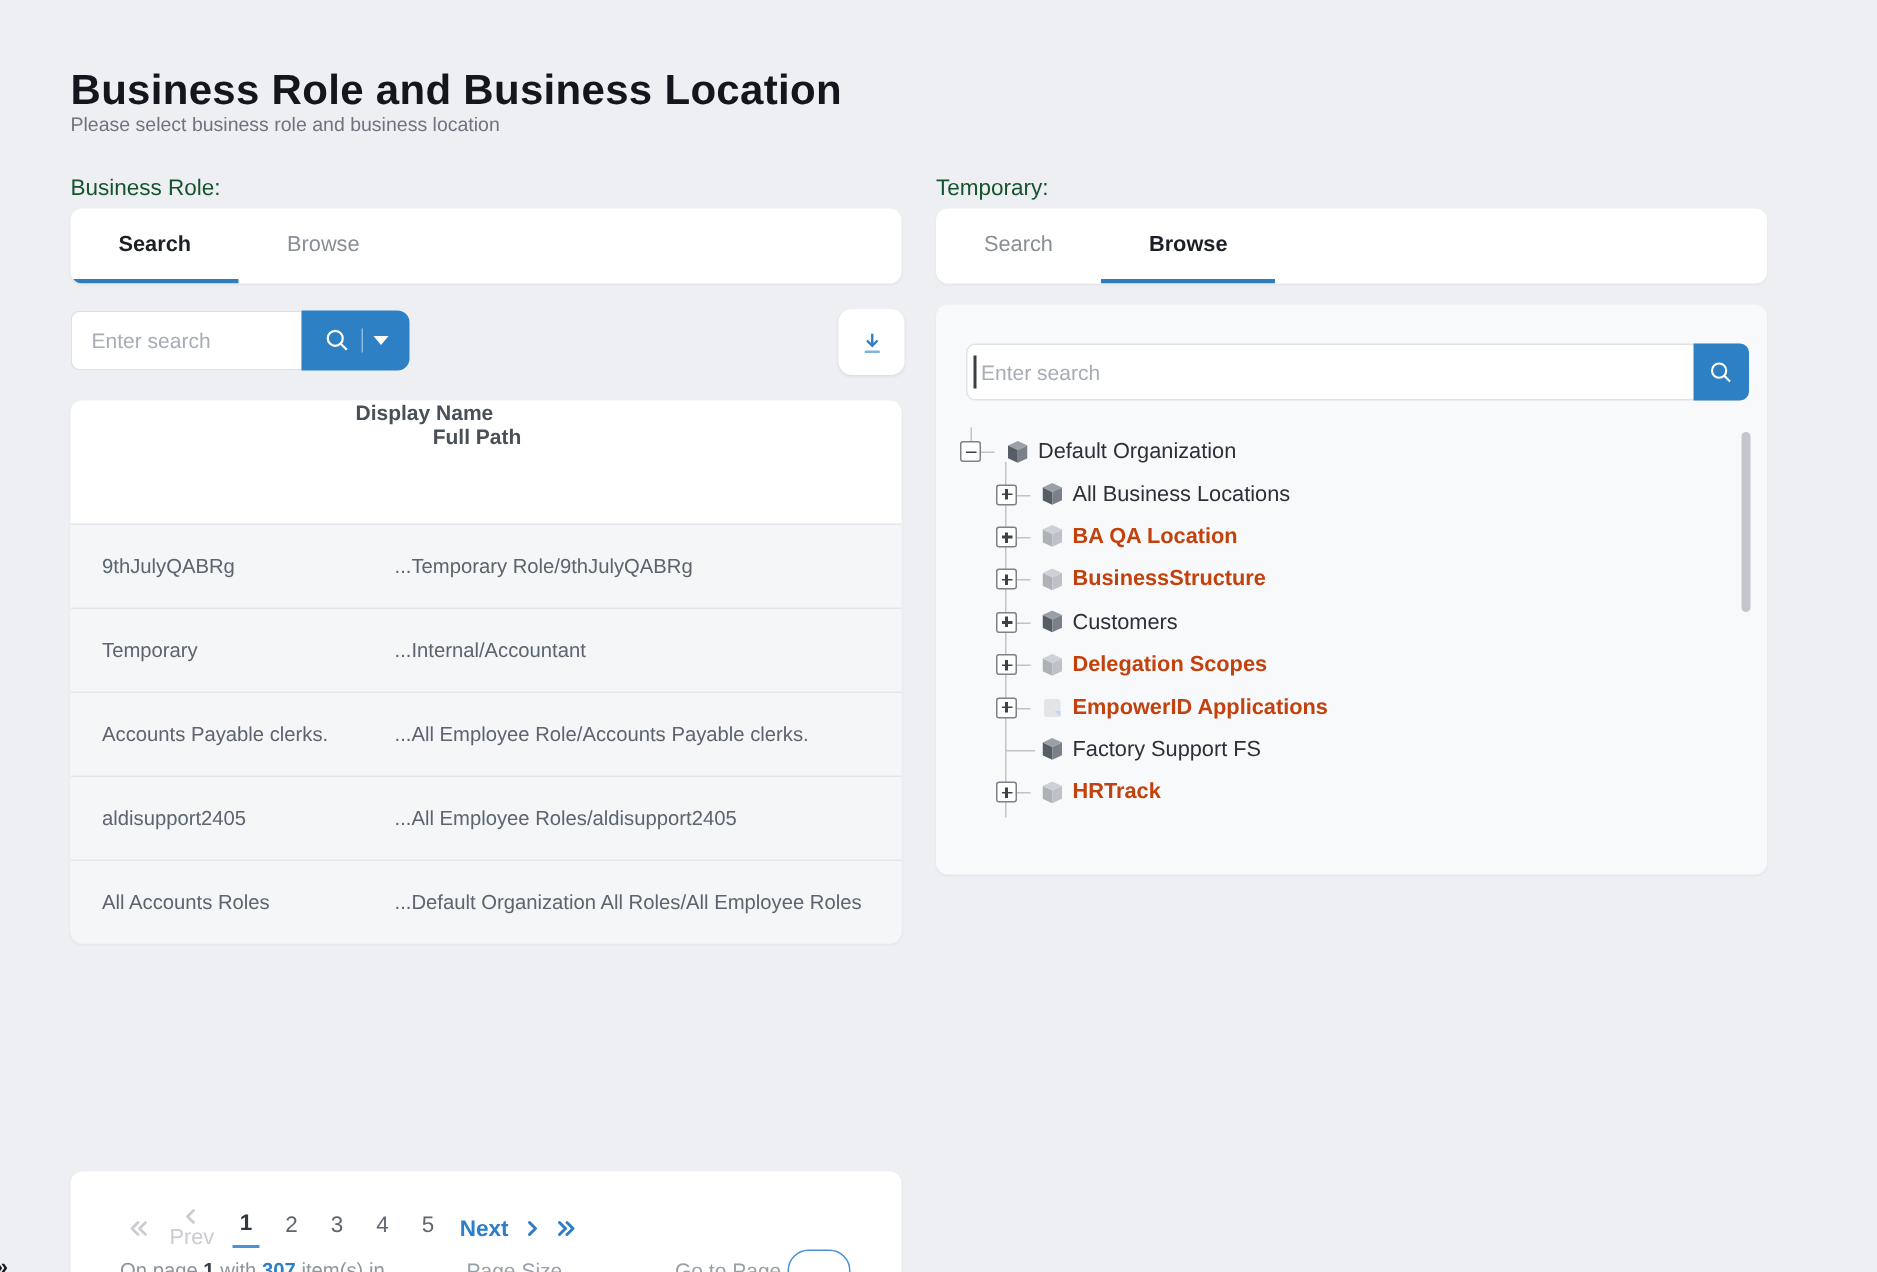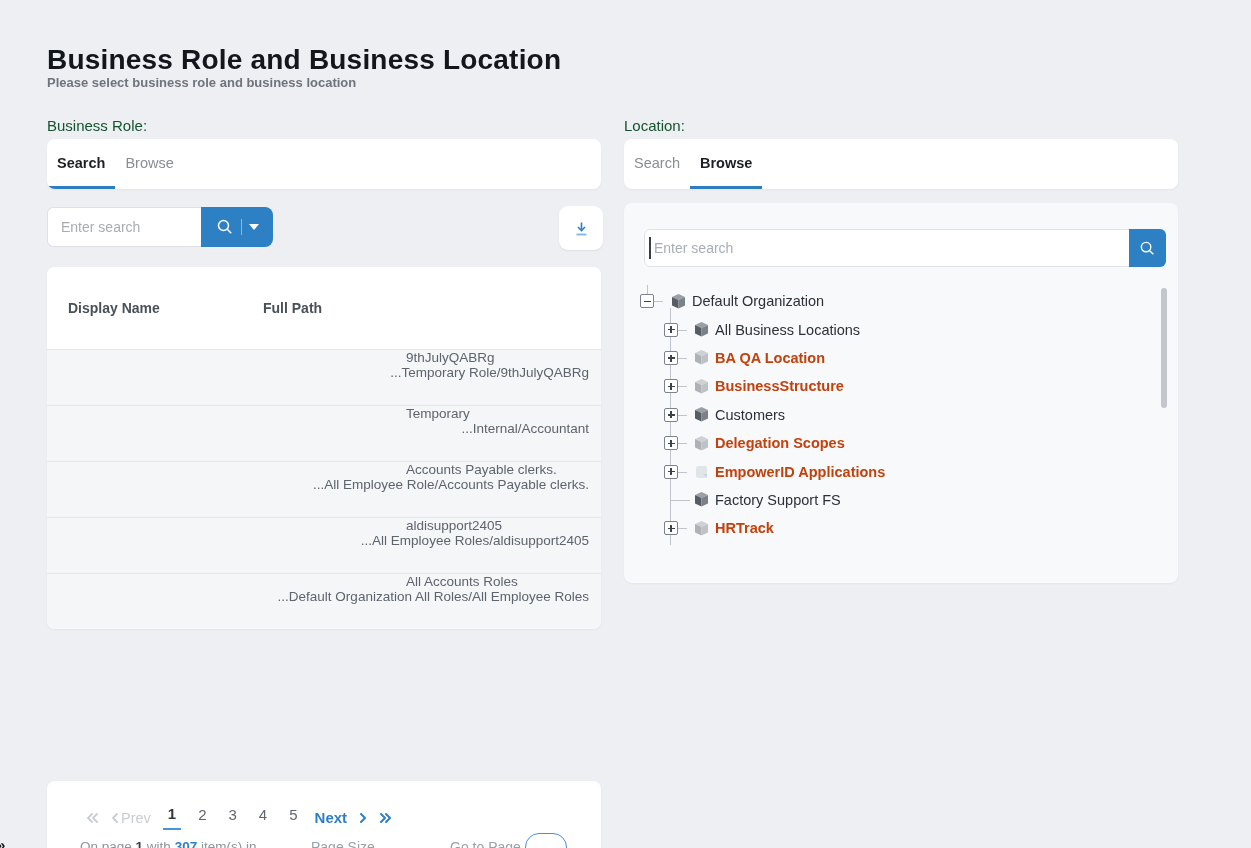--- a/index.html
+++ b/index.html
@@ -1,60 +1,60 @@
 <!DOCTYPE html>
 <html><head>
 <meta charset="utf-8">
 <style>
   html,body{margin:0;padding:0;}
   body{font-family:"Liberation Sans","DejaVu Sans",sans-serif;background:#edeff3;}
   .page{position:relative;width:1251px;height:848px;background:#edeff3;overflow:hidden;}
 
   
   .pg-title{position:absolute;left:47px;top:44px;font-size:28px;font-weight:700;color:#13161c;letter-spacing:.2px;}
-  .pg-sub{position:absolute;left:47px;top:75px;font-size:13px;color:#6e747d;font-weight:bold;}
+  .pg-sub{position:absolute;left:47px;top:75px;font-size:13px;color:#6e747d;}
 
   .col{position:absolute;width:554px;top:110px;}
   .col-left{left:47px;}
   .col-right{left:624px;}
   .sec-label{position:absolute;left:0;top:7px;font-size:15px;color:#14532d;}
 
   
   .tab-card{position:absolute;left:0;top:29px;width:554px;height:50px;background:#fff;border-radius:8px;
             box-shadow:0 1px 2px rgba(20,30,50,.05);display:flex;overflow:hidden;}
-  .tab{height:50px;display:flex;align-items:center;justify-content:center;padding:0 10px;font-size:14.5px;
+  .tab{height:50px;display:flex;align-items:center;justify-content:center;padding:0 32px;font-size:14.5px;
        color:#888e96;border-bottom:3px solid transparent;box-sizing:border-box;cursor:pointer;}
   .tab.active{color:#1c2026;font-weight:700;border-bottom-color:#2d7dc0;}
 
   
   .srch-row{position:absolute;left:0;top:97px;height:40px;display:flex;}
   .srch-input{width:154px;height:40px;box-sizing:border-box;border:1px solid #dde1e6;border-right:none;
               border-radius:6px 0 0 6px;background:#fff;padding:0 0 0 13px;font-size:14px;color:#333;outline:none;}
   .srch-input::placeholder{color:#a7adb5;}
   .srch-btn{width:72px;height:40px;background:#2e80c4;border:none;border-radius:0 8px 8px 0;display:flex;
             align-items:center;justify-content:center;gap:7px;cursor:pointer;}
   .srch-btn .divider{width:1px;height:16px;background:rgba(255,255,255,.45);}
   .caret-down{width:0;height:0;border-left:5px solid transparent;border-right:5px solid transparent;border-top:6px solid #fff;}
   .dl-btn{position:absolute;left:512px;top:96px;width:44px;height:44px;background:#fff;border:none;border-radius:9px;
           box-shadow:0 1px 2px rgba(20,30,50,.07);display:flex;align-items:center;justify-content:center;cursor:pointer;}
 
   
   .tbl-card{position:absolute;left:0;top:157px;width:554px;height:362px;background:#fff;border-radius:8px;
             box-shadow:0 1px 2px rgba(20,30,50,.05);overflow:hidden;}
-  .tbl-head{height:82px;display:flex;align-items:center;background:#fff;}
+  .tbl-head{height:82px;display:flex;align-items:center;background:#fff;flex-direction:column;}
   .th{font-size:14px;font-weight:700;color:#4a5058;}
   .th1,.td1{width:195px;padding-left:21px;box-sizing:content-box;}
   .th2,.td2{flex:1;padding-right:12px;}
-  .tbl-row{height:55px;display:flex;align-items:flex-end;background:#f4f6f8;border-top:1px solid #e3e6ea;font-size:13.5px;color:#5d646e;cursor:pointer;flex-direction:column;}
+  .tbl-row{height:55px;display:flex;align-items:center;background:#f4f6f8;border-top:1px solid #e3e6ea;font-size:13.5px;color:#5d646e;cursor:pointer;}
 
   
   .pag-card{position:absolute;left:0;top:671px;width:554px;height:130px;background:#fff;border-radius:8px 8px 0 0;
             box-shadow:0 1px 2px rgba(20,30,50,.05);}
   .pag-row{position:absolute;left:38px;top:24px;display:flex;align-items:center;gap:12px;font-size:15px;}
-  .pag-chev{display:flex;align-items:center;cursor:pointer;}
+  .pag-chev{display:flex;align-items:center;cursor:pointer;flex-direction:column;}
   .pag-prev-lbl{color:#c9ccd2;font-size:14.5px;margin-left:2px;}
   .pg-num{color:#60666e;padding:0 5px 6px 5px;cursor:pointer;}
   .pg-num.cur{color:#33383f;font-weight:700;border-bottom:2px solid #4a93d6;}
   .pag-next{color:#2d7ec6;font-size:15px;font-weight:600;cursor:pointer;}
   .pag-sum{position:absolute;left:33px;top:58px;font-size:13.5px;color:#8e949c;white-space:nowrap;}
   .pag-sum b.dark{color:#3a4048;}
   .pag-sum b.blue{color:#2d7ec6;text-decoration:underline;}
   .pag-size{position:absolute;left:264px;top:58px;font-size:14px;color:#9aa0a8;}
   .goto-lbl{position:absolute;left:403px;top:58px;font-size:14px;color:#9aa0a8;}
   .goto-input{position:absolute;left:478px;top:52px;width:36px;height:26px;border:1.5px solid #4a90d9;border-radius:14px;background:#fff;outline:none;}
@@ -202,21 +202,21 @@
         <b class="blue">307</b>
         <span>item(s) in</span>
       </div>
       <div class="pag-size">Page Size</div>
       <div class="goto-lbl">Go to Page</div>
       <input class="goto-input" style="">
     </div>
   </div>
 
   <div class="col col-right">
-    <div class="sec-label">Location:</div>
+    <div class="sec-label">Temporary:</div>
 
     <div class="tab-card">
       <div class="tab">
         <span>Search</span>
       </div>
       <div class="tab active">
         <span>Browse</span>
       </div>
     </div>
 

